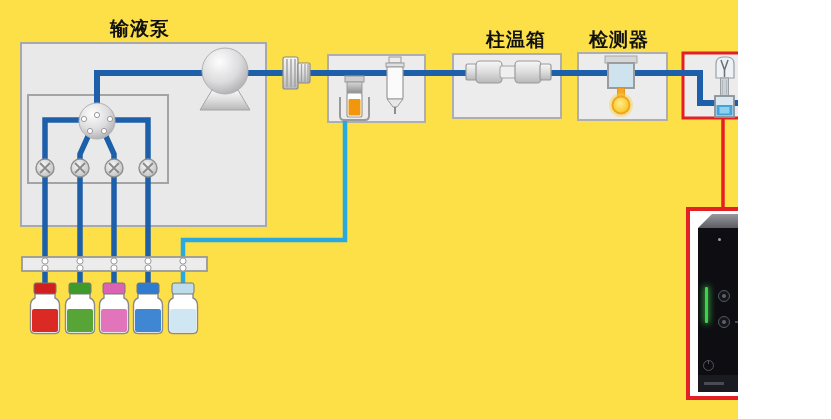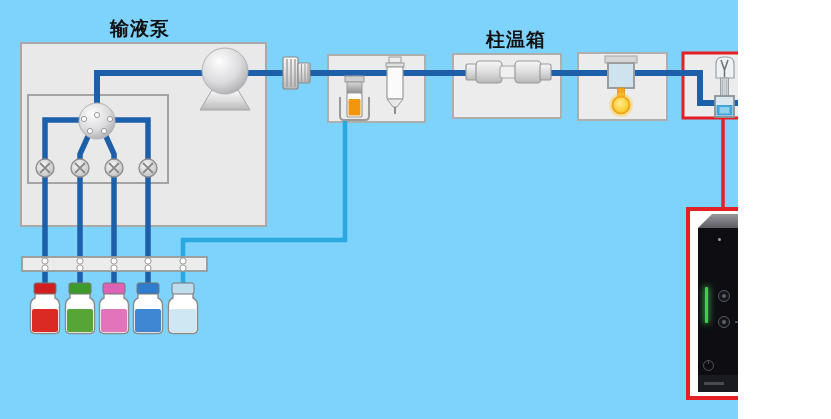--- a/index.html
+++ b/index.html
@@ -1,16 +1,16 @@
 <!DOCTYPE html>
 <html><head>
 <meta charset="utf-8">
 <style>
   html,body{margin:0;padding:0;background:#fff;}
-  #canvas{position:relative;width:738px;height:419px;background:#7dd3fc;overflow:hidden;
+  #canvas{position:relative;width:738px;height:419px;background:#fde047;overflow:hidden;
           font-family:"DejaVu Sans","Liberation Sans",sans-serif;}
   .diagram-label{position:absolute;transform:translateX(-50%);font-size:19px;font-weight:bold;
           color:#111;white-space:nowrap;letter-spacing:1px;}
   svg{position:absolute;left:0;top:0;}
   
   #ph-device-frame{position:absolute;left:686px;top:207px;width:113px;height:185px;
           border:4px solid #e32124;background:#ffffff;}
   #device-art{position:absolute;left:0;top:0;}
   .dev-overlay{position:absolute;}
   #ph-display{left:20px;top:32px;width:56px;height:30px;color:#d6dbe0;
@@ -35,20 +35,21 @@
   #strip-mark-l{left:6px;top:7px;width:20px;height:3px;}
   #strip-mark-r{left:54px;top:6px;width:26px;height:4px;}
 </style>
 </head>
 <body>
 
 <div id="canvas">
 
   <div class="diagram-label" style="left:140px;top:16px;">输液泵</div>
   <div class="diagram-label" style="left:504px;top:27px;margin-left:12px;">柱温箱</div>
+  <div class="diagram-label" style="left:619px;top:27px;">检测器</div>
 
   <svg width="831" height="419" viewBox="0 0 831 419">
     <defs>
       <radialGradient id="sphereGrad" cx="38%" cy="30%" r="75%">
         <stop offset="0%" stop-color="#fdfdfd"></stop>
           <stop offset="60%" stop-color="#dcdcde"></stop>
           <stop offset="100%" stop-color="#aeaeb2"></stop>
       </radialGradient>
       <radialGradient id="valveGrad" cx="40%" cy="35%" r="75%">
         <stop offset="0%" stop-color="#f7f7f7"></stop>

